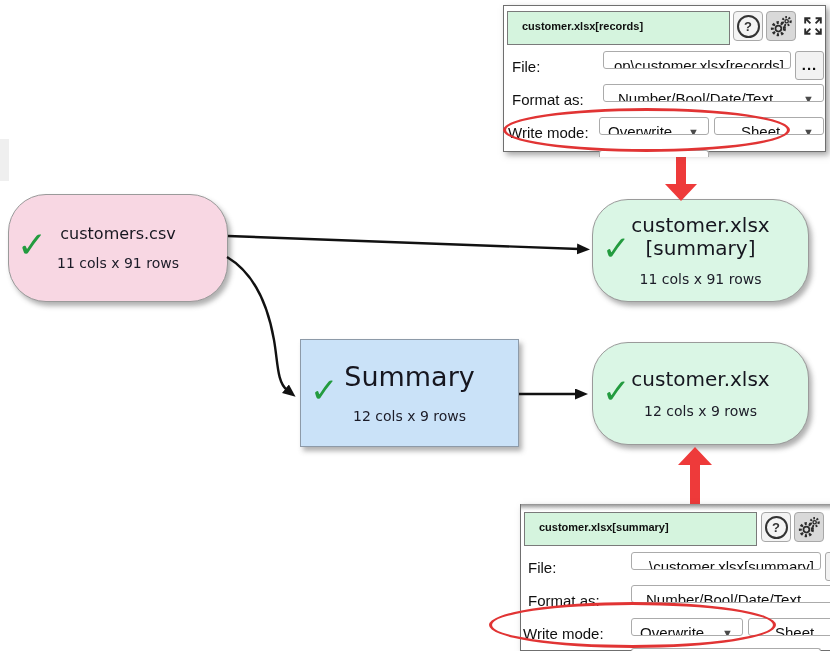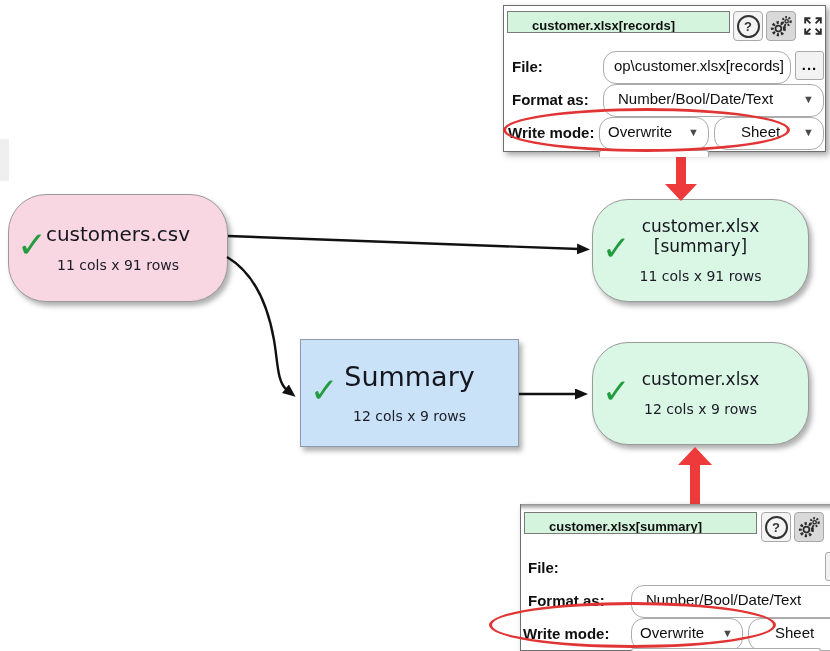--- a/index.html
+++ b/index.html
@@ -7,50 +7,50 @@
          font-family:"Liberation Sans",sans-serif;}
 
   
   .node{position:absolute;display:flex;flex-direction:column;align-items:center;justify-content:center;
         box-sizing:border-box;border:1px solid #9a9a9a;box-shadow:3px 4px 5px rgba(80,80,80,.45);
         font-family:"DejaVu Sans",sans-serif;color:#16161f;z-index:3;}
   .node--pink{left:8px;top:194px;width:220px;height:108px;border-radius:38px;background:#f8d7e3;}
   .node--records{left:592px;top:199px;width:217px;height:103px;border-radius:36px;background:#daf6e5;}
   .node--blue{left:300px;top:339px;width:219px;height:108px;border-radius:0;background:#cae2f8;border-color:#8d9aa8;}
   .node--summary{left:592px;top:342px;width:217px;height:103px;border-radius:36px;background:#daf6e5;}
-  .node-title{font-size:17px;line-height:1.12;text-align:center;}
-  .node--pink .node-title{font-size:20px;}
+  .node-title{font-size:20px;line-height:1.12;text-align:center;}
+  .node--pink .node-title{font-size:16px;}
   .node--blue .node-title{font-size:27px;}
   .node-stats{font-size:14px;margin-top:12px;text-align:center;color:#1c1c28;}
   .node--blue .node-stats{margin-top:15px;}
   .check{position:absolute;left:9px;top:50%;transform:translateY(-58%);
          color:#239b3f;font-size:34px;font-weight:bold;line-height:1;}
   .node--pink .check{font-size:36px;left:8px;}
 
   
   .overlay{position:absolute;left:0;top:0;z-index:4;pointer-events:none;}
 
   
   .panel{position:absolute;box-sizing:border-box;background:#ffffff;border:1px solid #6f6f6f;
          box-shadow:3px 3px 6px rgba(90,90,90,.55);z-index:10;font-size:15px;color:#0f0f0f;}
   .panel--top{left:503px;top:5px;width:323px;height:147px;}
   .panel--bottom{left:488px;top:504px;width:338px;height:147px;border-top:none;margin-left:32px;}
   .panel--bottom .torn{position:absolute;left:0;top:0;width:100%;height:7px;
          background:linear-gradient(#8e8e8e,#e8e8e8 70%,#ffffff);}
-  .title-field{position:absolute;box-sizing:border-box;height:22px;background:#d5f4de;
-         border:1px solid #7a7a7a;font-weight:bold;font-size:13px;line-height:28px;
-         padding-left:24px;white-space:nowrap;overflow:hidden;}
+  .title-field{position:absolute;box-sizing:border-box;height:34px;background:#d5f4de;
+         border:1px solid #7a7a7a;font-weight:bold;font-size:11px;line-height:28px;
+         padding-left:14px;white-space:nowrap;overflow:hidden;}
   .tool-btn{position:absolute;width:30px;height:30px;box-sizing:border-box;border:1px solid #a8a8a8;
          border-radius:4px;background:#f4f4f4;display:flex;align-items:center;justify-content:center;}
   .tool-btn--active{background:#d9d9d9;}
   .tool-btn--flat{border-color:transparent;background:transparent;}
   .help-circle{width:19px;height:19px;border:2px solid #333;border-radius:50%;
          display:flex;align-items:center;justify-content:center;font-size:13px;font-weight:bold;color:#333;}
-  .row-label{position:absolute;white-space:nowrap;line-height:18px;font-weight:bold;}
-  .field{position:absolute;box-sizing:border-box;height:33px;border:1px solid #ababab;border-radius:13px;
+  .row-label{position:absolute;white-space:nowrap;line-height:18px;}
+  .field{position:absolute;box-sizing:border-box;height:18px;border:1px solid #ababab;border-radius:3px;
          background:#fff;line-height:27px;white-space:nowrap;overflow:hidden;}
   .field--rtl{text-align:right;padding-right:6px;padding-left:2px;}
   .combo{padding-left:26px;}
   .combo .arrow{position:absolute;right:9px;top:0;line-height:29px;font-size:11px;color:#4a4a4a;}
   .browse-btn{position:absolute;box-sizing:border-box;height:29px;border:1px solid #a8a8a8;border-radius:3px;
          background:#f2f2f2;text-align:center;line-height:25px;font-weight:bold;letter-spacing:1px;}
   .partial-row{position:absolute;box-sizing:border-box;height:7px;background:#fff;
          border:1px solid #ababab;border-bottom:none;border-radius:3px 3px 0 0;}
 
   
@@ -172,20 +172,21 @@
     <div class="tool-btn tool-btn--flat" style="left:306px;top:8px;">
       <svg width="26" height="26" viewBox="0 0 30 30" fill="none" stroke="#2b2b2b" stroke-width="2.2">
         <path d="M12 12 L6 6 M6 12 V6 H12"></path>
         <path d="M18 12 L24 6 M18 6 H24 V12"></path>
         <path d="M12 18 L6 24 M6 18 V24 H12"></path>
         <path d="M18 18 L24 24 M18 24 H24 V18"></path>
       </svg>
     </div>
 
     <div class="row-label" style="left:7px;top:55px;">File:</div>
+    <div class="field field--rtl" style="left:110px;top:48px;width:190px;">\customer.xlsx[summary]</div>
     <div class="browse-btn" style="left:304px;top:48px;width:29px;">...</div>
 
     <div class="row-label" style="left:7px;top:88px;">Format as:</div>
     <div class="field combo" style="left:110px;top:81px;width:223px;padding-left:14px;">
       <span>Number/Bool/Date/Text</span>
       <span class="arrow">▼</span>
     </div>
 
     <div class="row-label" style="left:2px;top:121px;">Write mode:</div>
     <div class="field combo" style="left:110px;top:114px;width:112px;padding-left:8px;">

